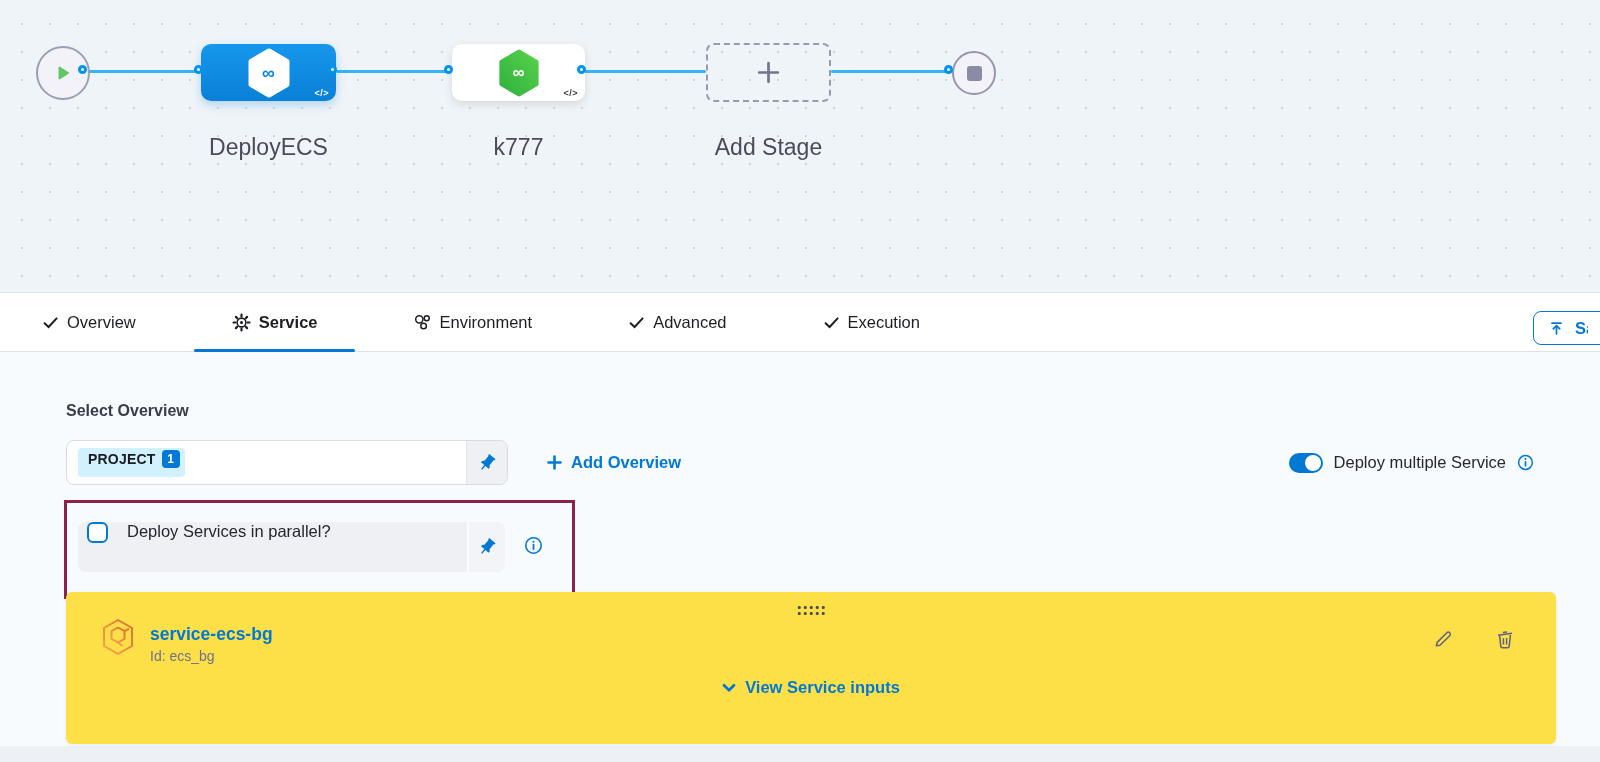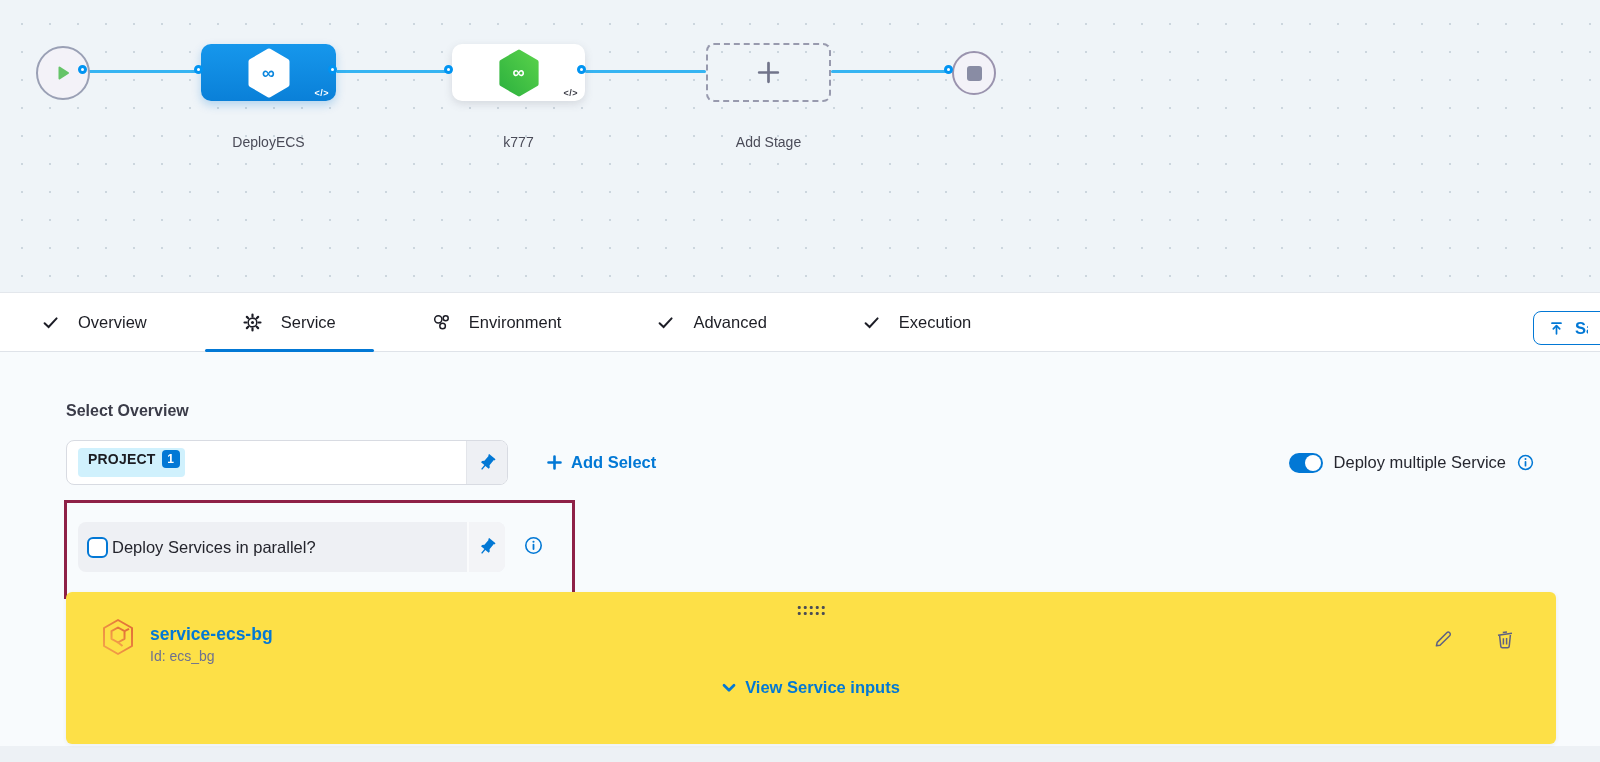--- a/index.html
+++ b/index.html
@@ -42,35 +42,35 @@
   .hex-wrap { position:relative; width:46px; height:50px; display:flex; align-items:center; justify-content:center; }
   .hex-inf { position:absolute; font-weight:700; line-height:1; }
   .code-badge { position:absolute; right:7px; bottom:3px; font-size:9px; font-weight:700; letter-spacing:.5px; }
   .code-badge.light { color:#ffffff; }
   .code-badge.dark  { color:#3c3d47; }
   .add-stage {
     position:absolute; left:706px; top:43px; width:125px; height:59px; border-radius:8px;
     border:2px dashed #989aae; display:flex; align-items:center; justify-content:center;
   }
   .stage-label {
-    position:absolute; top:134px; font-size:14px; color:#4a4b58; text-align:center;
+    position:absolute; top:134px; font-size:23px; color:#4a4b58; text-align:center;
   }
 
   
   .tabbar {
     position:absolute; left:0; top:292px; width:1600px; height:60px; background:#fff;
     border-top:1px solid #e3e7ec; border-bottom:1px solid #dfe3e9;
     display:flex; align-items:stretch; padding-left:4px;
   }
   .tab {
-    position:relative; display:flex; align-items:center; gap:19px;
+    position:relative; display:flex; align-items:center; gap:8px;
     padding:0 38px; font-size:16.5px; font-weight:500; color:#1d1e25; cursor:pointer;
     margin-right:20px;
   }
-  .tab.active { font-weight:400; }
+  .tab.active { font-weight:700; }
   .tab.active::after {
     content:''; position:absolute; left:0; right:0; bottom:-1px; height:3.5px;
     background:#0278d5; border-radius:3px;
   }
   .save-btn {
     position:absolute; left:1533px; top:311px; height:34px; width:130px;
     border:1.5px solid #0278d5; border-radius:8px; background:#fff;
     display:flex; align-items:center; gap:10px; padding:0 14px; cursor:pointer;
   }
   .save-btn .lbl { color:#0278d5; font-size:16.5px; font-weight:700;
@@ -114,21 +114,21 @@
   .multi-row .lbl { font-size:16.5px; color:#26272f; }
 
   .annotation-box {
     position:absolute; left:64px; top:500px; width:511px; height:99px;
     border:3px solid #8e2147; pointer-events:none;
   }
   .parallel-bar {
     position:absolute; left:78px; top:522px; width:427px; height:50px;
     background:#eef0f4; border-radius:8px; display:flex; overflow:hidden;
   }
-  .parallel-main { flex:1; display:flex; align-items:center; gap:4px; padding-left:9px; }
+  .parallel-main { flex:1; display:flex; align-items:flex-start; gap:19px; padding-left:9px; }
   .checkbox {
     width:21px; height:21px; background:#fff; border:2px solid #0278d5; border-radius:6px; cursor:pointer;
   }
   .parallel-main .lbl { font-size:16.5px; color:#24252d; }
   .parallel-bar .pin-cell { width:38px; background:#f3f4f7; border-left:2px solid #fafbfc; }
   .parallel-info { position:absolute; left:524px; top:536px; cursor:pointer; }
 
   
   .svc-card {
     position:absolute; left:66px; top:592px; width:1490px; height:152px;
@@ -287,21 +287,21 @@
       <svg width="20" height="20" viewBox="0 0 24 24">
         <path d="M16,12V4H17V2H7V4H8V12L6,14V16H11.2V22H12.8V16H18V14L16,12Z" fill="#0278d5" transform="rotate(40 12 12)"></path>
       </svg>
     </div>
   </div>
 
   <div class="add-service">
     <svg width="15" height="15" viewBox="0 0 15 15">
       <path d="M7.5 1.5v12M1.5 7.5h12" stroke="#0278d5" stroke-width="2.6" stroke-linecap="round" fill="none"></path>
     </svg>
-    <span class="lbl">Add Select</span>
+    <span class="lbl">Add Overview</span>
   </div>
 
   <div class="multi-row">
     <div class="toggle">
       <div class="knob"></div>
     </div>
     <span class="lbl">Deploy multiple Service</span>
     <svg width="17" height="17" viewBox="0 0 18 18">
       <circle cx="9" cy="9" r="7.3" stroke="#0278d5" stroke-width="1.6" fill="none"></circle>
       <path d="M9 8.2v4.2" stroke="#0278d5" stroke-width="1.8" stroke-linecap="round"></path>

